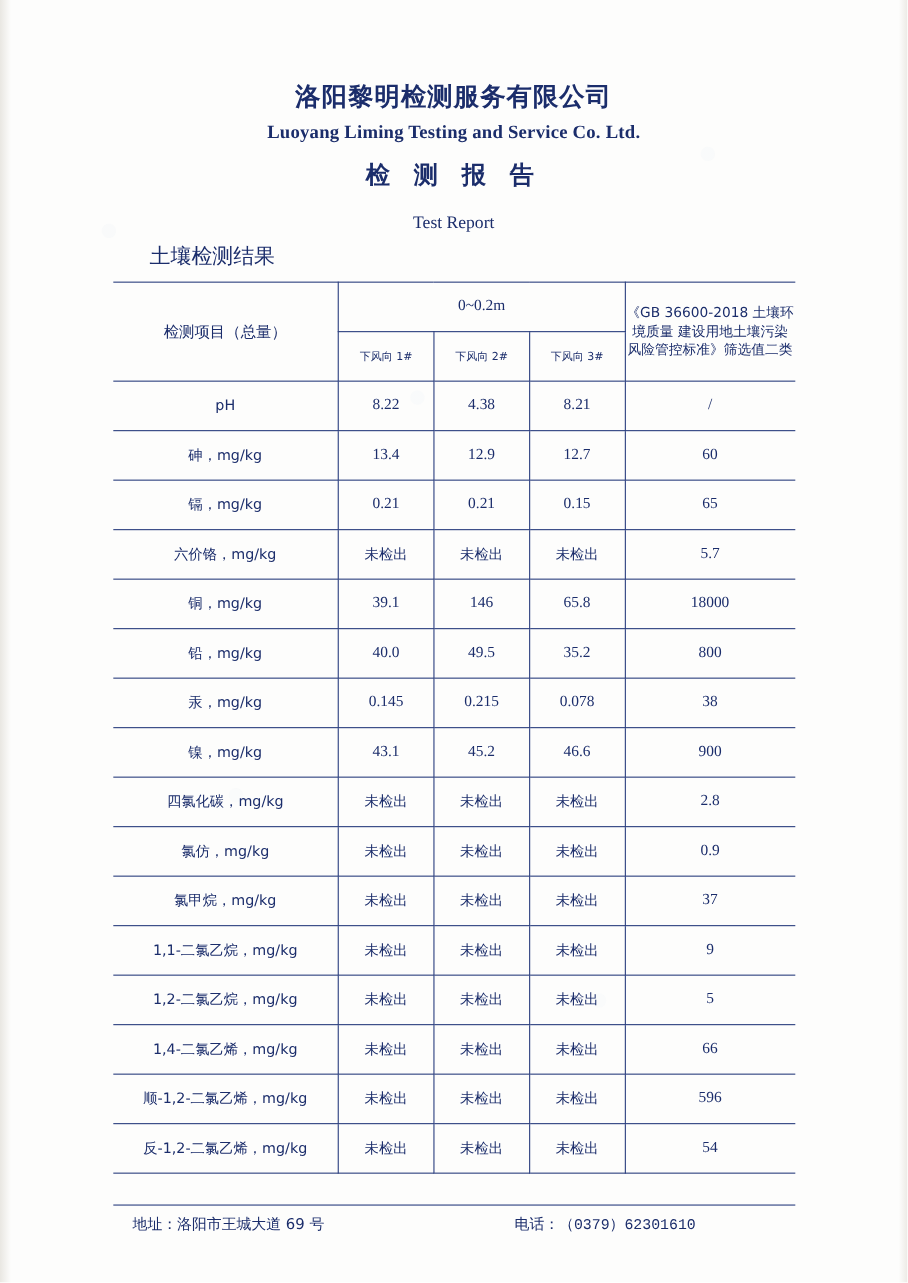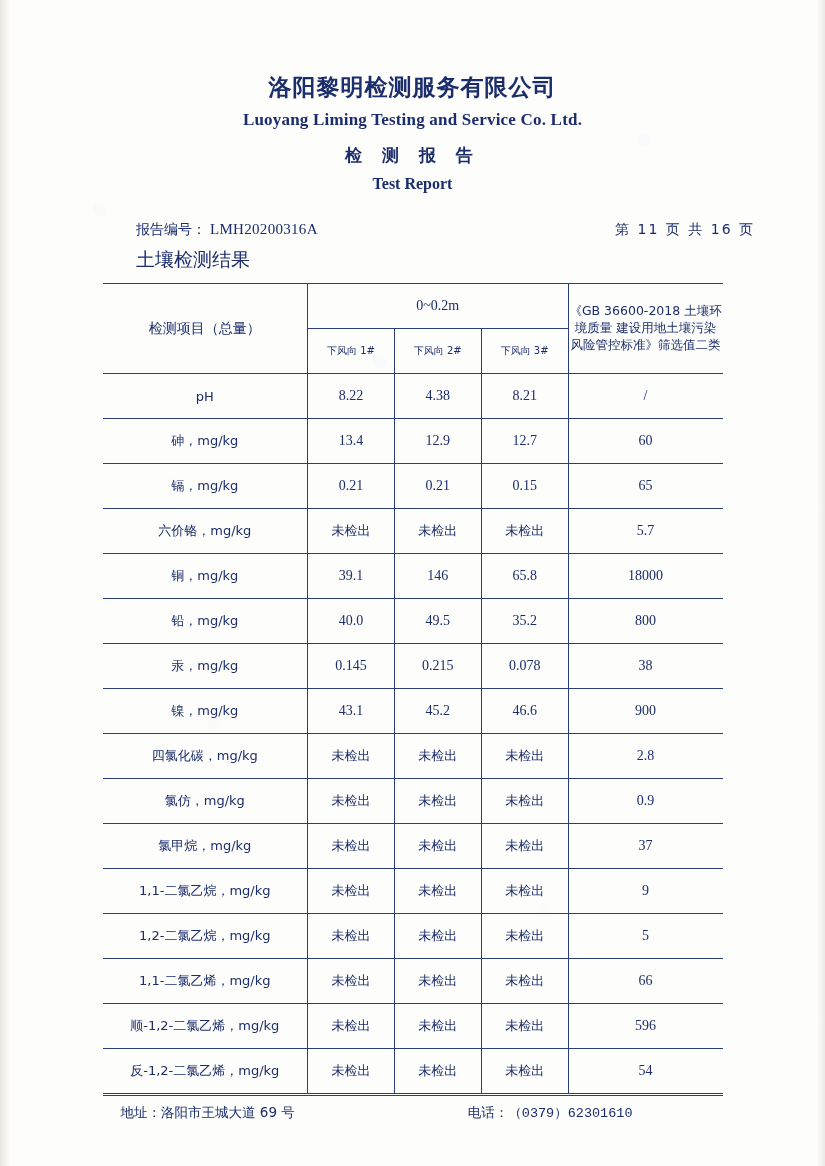--- a/index.html
+++ b/index.html
@@ -58,30 +58,30 @@
     letter-spacing: 1px;
     font-family: "DejaVu Sans", "Liberation Sans", sans-serif;
   }
   .company-en {
     font-size: 17px;
     font-weight: bold;
     margin-top: 7px;
     letter-spacing: 0.2px;
   }
   .doc-title-cn {
-    font-size: 17px;
+    font-size: 22px;
     font-weight: bold;
     margin-top: 14px;
     letter-spacing: 7px;
     font-family: "DejaVu Sans", "Liberation Sans", sans-serif;
   }
   .doc-title-en {
     font-size: 16px;
-    font-weight: bold;
-    margin-top: 8px;
+    font-weight: normal;
+    margin-top: 20px;
   }
 
   .meta-row {
     margin: 28px 70px 0 136px;
     display: flex;
     justify-content: space-between;
     align-items: baseline;
     font-size: 14px;
   }
   .meta-left {
@@ -203,27 +203,20 @@
   <div class="edge-right"></div>
   <div class="watermark"></div>
 
   <div class="header">
     <div class="company-cn">洛阳黎明检测服务有限公司</div>
     <div class="company-en">Luoyang Liming Testing and Service Co. Ltd.</div>
     <div class="doc-title-cn">检 测 报 告</div>
     <div class="doc-title-en">Test Report</div>
   </div>
 
-  <div class="meta-row">
-    <div class="meta-left">
-      <span>报告编号：</span>
-      <span class="report-no">LMH20200316A</span>
-    </div>
-    <div class="meta-right">第 11 页 共 16 页</div>
-  </div>
 
   <div class="section-label">土壤检测结果</div>
 
   <table class="results">
     <tbody>
       <tr>
         <th class="hdr-item" rowspan="2">检测项目（总量）</th>
         <th class="hdr-depth" colspan="3">0~0.2m</th>
         <th class="hdr-std" rowspan="2">《GB 36600-2018 土壤环境质量 建设用地土壤污染风险管控标准》筛选值二类</th>
       </tr>
@@ -318,21 +311,21 @@
         <td class="std">9</td>
       </tr>
       <tr>
         <td class="item-name">1,2-二氯乙烷，mg/kg</td>
         <td class="val nd">未检出</td>
         <td class="val nd">未检出</td>
         <td class="val nd">未检出</td>
         <td class="std">5</td>
       </tr>
       <tr>
-        <td class="item-name">1,1-二氯乙烯，mg/kg</td>
+        <td class="item-name">1,4-二氯乙烯，mg/kg</td>
         <td class="val nd">未检出</td>
         <td class="val nd">未检出</td>
         <td class="val nd">未检出</td>
         <td class="std">66</td>
       </tr>
       <tr>
         <td class="item-name">顺-1,2-二氯乙烯，mg/kg</td>
         <td class="val nd">未检出</td>
         <td class="val nd">未检出</td>
         <td class="val nd">未检出</td>

